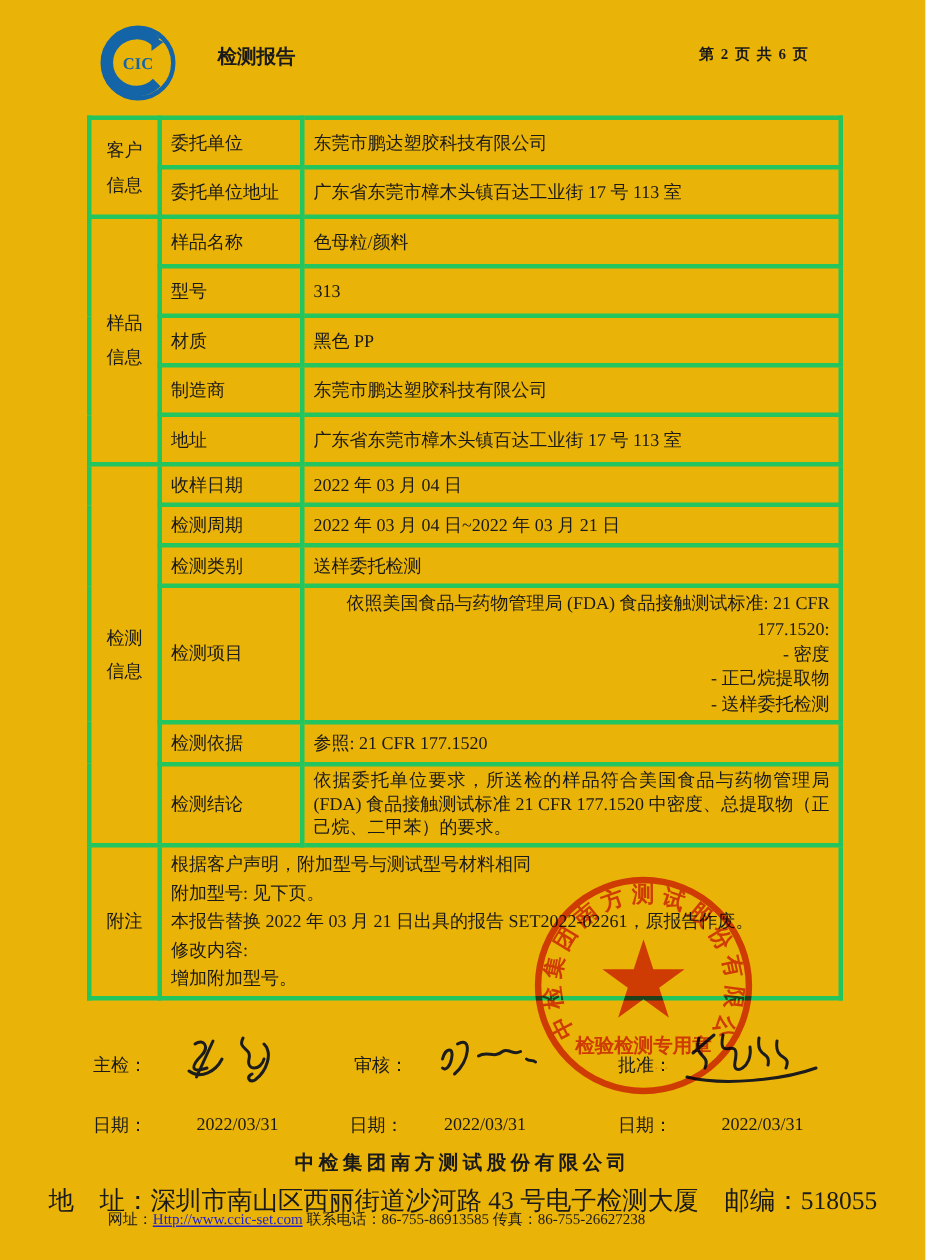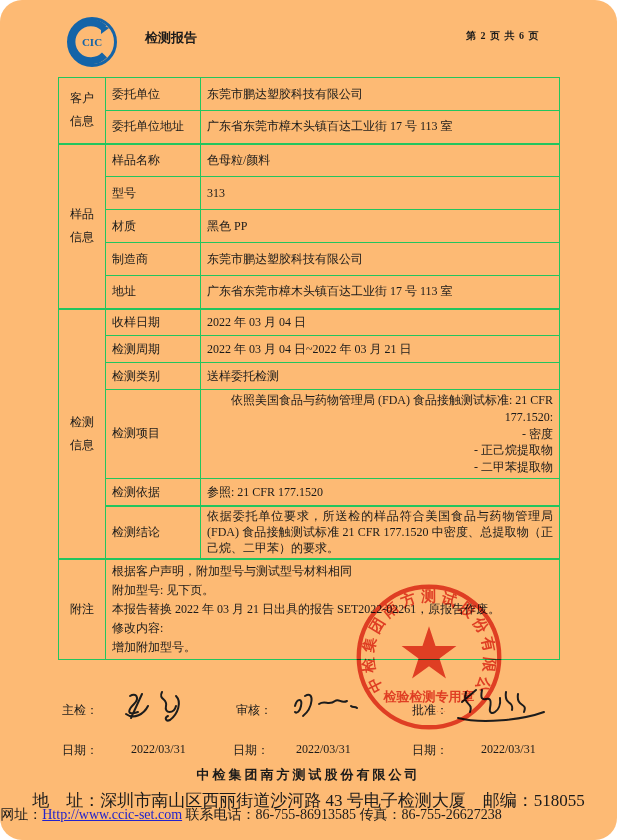--- a/index.html
+++ b/index.html
@@ -1,27 +1,27 @@
 <!DOCTYPE html>
 <html><head>
 <meta charset="utf-8">
 <style>
   html,body{margin:0;padding:0;background:#ffffff;}
-  .page{position:relative;width:617px;height:840px;background:#fdba74;overflow:hidden;
-        font-family:"Liberation Serif","DejaVu Serif",serif;color:#1a1a1a;border-radius:22px;}
+  .page{position:relative;width:617px;height:840px;background:#eab308;overflow:hidden;
+        font-family:"Liberation Serif","DejaVu Serif",serif;color:#1a1a1a;}
   
   .hdr-title{position:absolute;left:145px;top:29px;font-size:13px;font-weight:bold;}
   .hdr-no{position:absolute;left:233px;top:29px;font-size:13px;font-weight:bold;}
   .hdr-page{position:absolute;left:466px;top:29px;font-size:10px;font-weight:bold;letter-spacing:1px;}
   .logo{position:absolute;left:60px;top:15px;width:64px;height:54px;}
   
   table.report{position:absolute;left:58px;top:77px;width:501px;border-collapse:collapse;
                font-size:12px;table-layout:fixed;}
   table.report{border:1.5px solid #555;}
-  table.report td{border:1px solid #22c55e;vertical-align:middle;padding:2px 6px;}
+  table.report td{border:3px solid #22c55e;vertical-align:middle;padding:2px 6px;}
   td.sec{border-top-width:2px !important;}
   td.lab{text-align:center;padding:0;}
   .vlabel{display:inline-block;width:27px;line-height:1.9;text-align:center;}
   td.key{padding-left:8px;}
   td.val{padding-left:12px;}
   tr.h33{height:33px;} tr.h27{height:27px;} tr.h84{height:84px;}
   tr.h26{height:28px;} tr.h46{height:46px;} tr.h96{height:96px;}
   .items div{line-height:16.8px;text-align:right;}
   .concl{line-height:15.6px;text-align:justify;}
   .notes div{line-height:19px;}
@@ -29,21 +29,21 @@
   .stamp{position:absolute;left:352px;top:580px;width:154px;height:154px;opacity:.88;
          mix-blend-mode:multiply;pointer-events:none;}
   
   .sig-label{position:absolute;font-size:12px;}
   .sig-svg{position:absolute;}
   .date-val{position:absolute;font-size:12px;}
   
   .foot-company{position:absolute;left:0;top:766px;width:617px;text-align:center;
                 font-size:13px;font-weight:bold;letter-spacing:3px;}
   .foot-line1{position:absolute;left:0;top:789px;width:617px;text-align:center;font-size:17px;}
-  .foot-line2{position:absolute;left:0;top:806px;width:502px;text-align:center;font-size:14px;}
+  .foot-line2{position:absolute;left:0;top:806px;width:502px;text-align:center;font-size:10px;}
   .url{color:#2222cc;text-decoration:underline;}
   .sigpath{stroke:#1c1c1c;stroke-width:2;fill:none;stroke-linecap:round;stroke-linejoin:round;}
 </style>
 </head>
 <body>
 
 <div class="page">
 
   <svg class="logo" viewBox="0 0 64 54">
     <circle cx="32" cy="27" r="23.5" fill="none" stroke="#1464a8" stroke-width="3"></circle>
@@ -106,21 +106,21 @@
     <tr class="h27">
       <td class="key">检测类别</td>
       <td class="val">送样委托检测</td>
     </tr>
     <tr class="h84">
       <td class="key">检测项目</td>
       <td class="val items">
         <div>依照美国食品与药物管理局 (FDA) 食品接触测试标准: 21 CFR 177.1520:</div>
         <div>- 密度</div>
         <div>- 正己烷提取物</div>
-        <div>- 二甲苯提取物</div>
+        <div>- 送样委托检测</div>
       </td>
     </tr>
     <tr class="h26">
       <td class="key">检测依据</td>
       <td class="val">参照: 21 CFR 177.1520</td>
     </tr>
     <tr class="h46">
       <td class="key sec">检测结论</td>
       <td class="val concl sec">依据委托单位要求，所送检的样品符合美国食品与药物管理局 (FDA) 食品接触测试标准 21 CFR 177.1520 中密度、总提取物（正己烷、二甲苯）的要求。</td>
     </tr>

